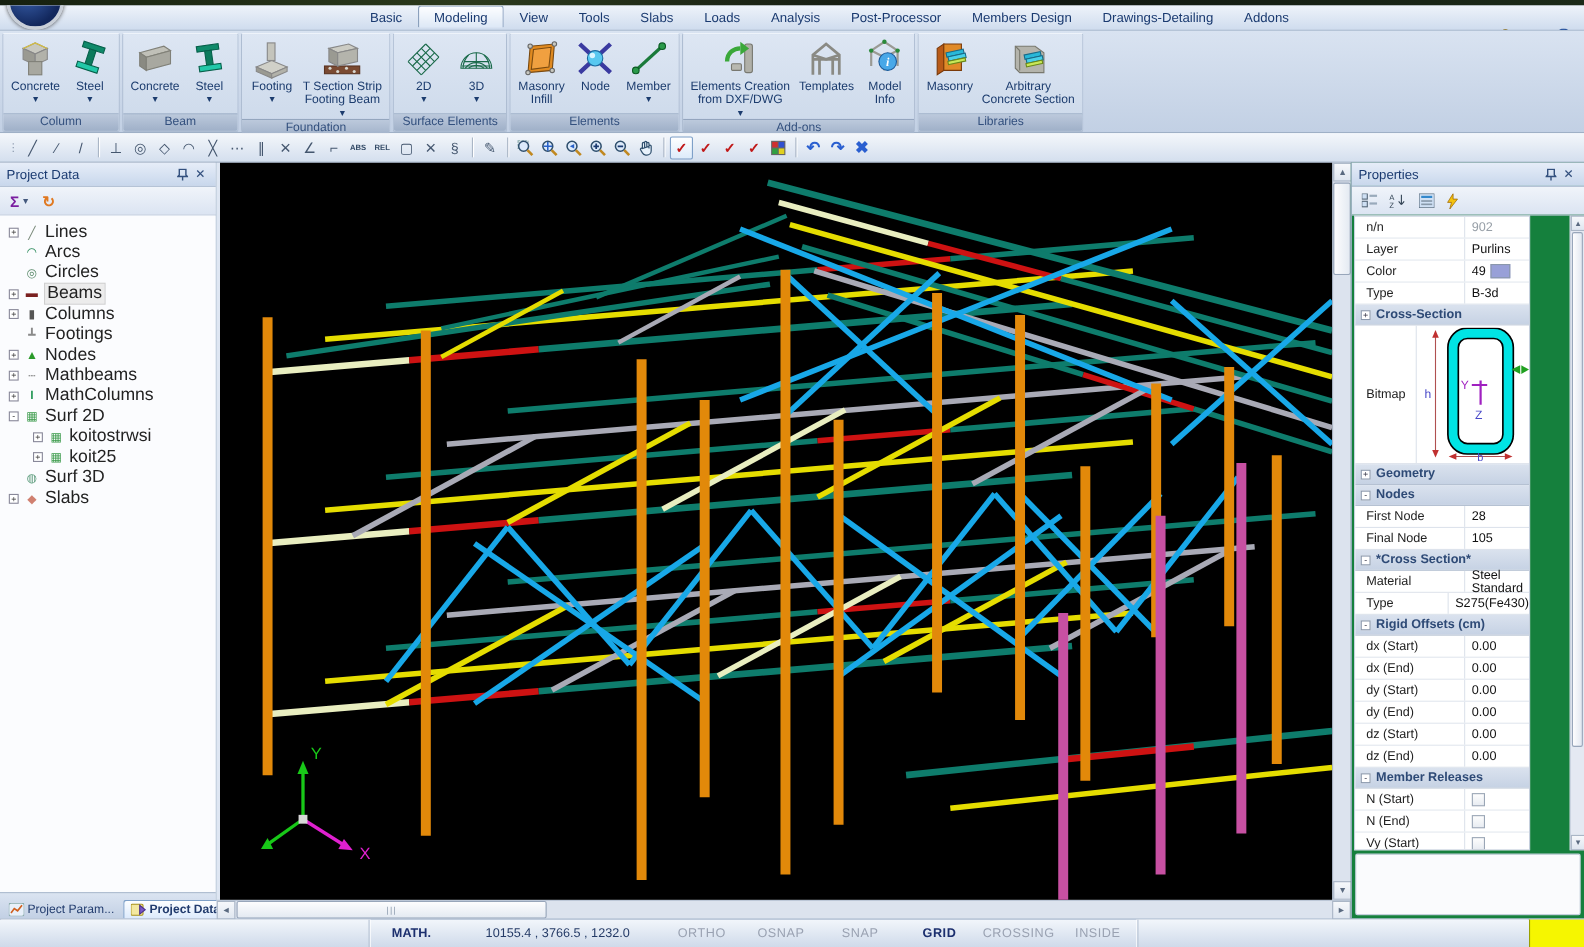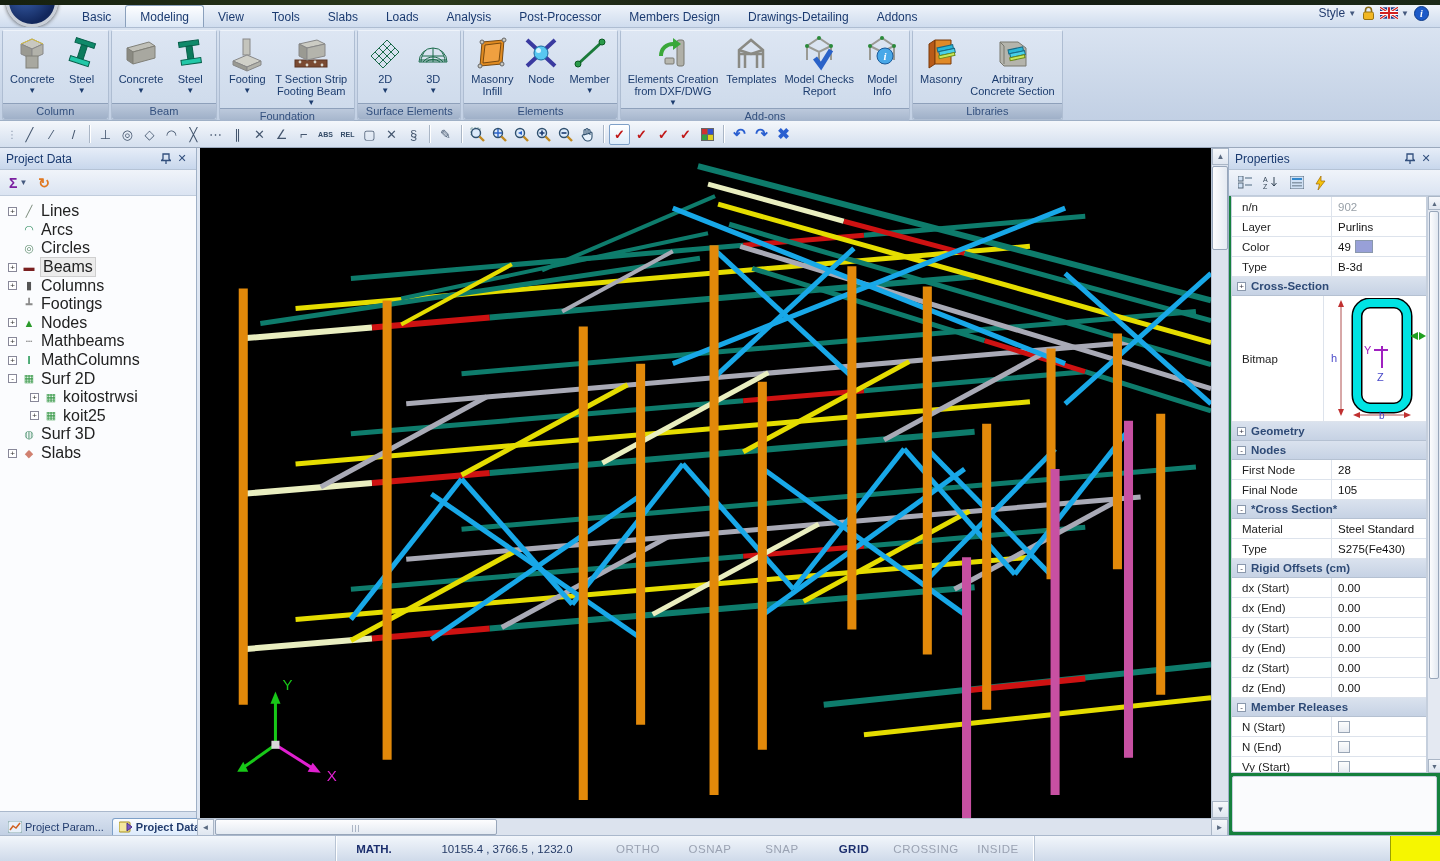--- a/index.html
+++ b/index.html
@@ -2,21 +2,21 @@
 <html><head>
 <meta charset="utf-8">
 <style>
   * { margin:0; padding:0; box-sizing:border-box; }
   html,body { width:1440px; height:861px; overflow:hidden; }
   body { font-family:"Liberation Sans", sans-serif; font-size:12px; background:#cfdcec; color:#1a3a70; }
   .app { width:1440px; height:861px; display:flex; flex-direction:column; }
 
   
   .topstrip { height:5px; background:linear-gradient(90deg,#16200f,#2c3a1c 30%,#101510 60%,#1c2a18); }
-  .titlebar { position:relative; height:23px; background:linear-gradient(#eef3fa,#cfdcee); display:flex; align-items:flex-start; border-bottom:1px solid #aebdd2; overflow:hidden; }
+  .titlebar { position:relative; height:23px; background:linear-gradient(#eef3fa,#cfdcee); display:flex; align-items:center; border-bottom:1px solid #aebdd2; overflow:hidden;flex-direction:column; }
   .orb { position:absolute; left:6px; top:-30px; width:52px; height:52px; border-radius:50%;
          background:radial-gradient(circle at 35% 35%, #3b63b0, #12275c 70%); border:3px solid #c9cfd8; box-shadow:0 0 4px #444; }
   .menu-tabs { display:flex; margin-left:68px; height:100%; align-items:stretch; }
   .menu-tab { padding:3px 14px 2px; display:flex; align-items:center; color:#1a3a70; cursor:default; white-space:nowrap; }
   .menu-tab.active { background:linear-gradient(#fdfeff,#dde8f6); border:1px solid #8aa0bc; border-bottom:none; border-radius:3px 3px 0 0; }
   .titlebar-right { margin-left:auto; display:flex; align-items:center; gap:3px; padding-right:10px; }
   .style-menu { display:flex; align-items:center; gap:3px; color:#223c6e; }
   .caret { font-size:8px; color:#44597e; }
   .mini-ico { display:inline-flex; width:18px; height:16px; align-items:center; justify-content:center; }
 
@@ -78,21 +78,21 @@
   .canvas-wrap svg { display:block; width:100%; height:100%; }
   .vscroll { width:17px; background:#dce3ee; display:flex; flex-direction:column; border-left:1px solid #b8c4d4; }
   .hscroll { height:17px; background:#dce3ee; display:flex; border-top:1px solid #b8c4d4; align-items:stretch; }
   .sb-btn { width:17px; height:17px; background:linear-gradient(#f6f8fb,#dfe6f0); border:1px solid #aab6c6; color:#5a6a80; font-size:8px; display:flex; align-items:center; justify-content:center; }
   .sb-thumb-h { width:282px; margin-left:1px; background:linear-gradient(#fdfdfe,#e4eaf2); border:1px solid #98a6ba; border-radius:2px; display:flex; align-items:center; justify-content:center; color:#8a98ac; font-size:8px; letter-spacing:1px; }
   .sb-thumb-v { height:84px; margin-top:1px; background:linear-gradient(90deg,#fdfdfe,#e4eaf2); border:1px solid #98a6ba; border-radius:2px; }
   .sb-fill { flex:1; }
 
   
   .right-panel { width:212px; background:#15803d; border-left:1px solid #9fb0c6; display:flex; flex-direction:column; }
-  .props-body { flex:1; display:flex; min-height:0; }
+  .props-body { flex:1; display:flex; min-height:0;gap:36px; }
   .props-grid { flex:1; overflow:hidden; background:#fff; border:1px solid #c5cfdd; margin:0 0 0 2px; }
   .prow { display:flex; height:20px; border-bottom:1px solid #dde3ec; align-items:center; background:#fff; }
   .prow .plabel { width:100px; padding-left:10px; color:#222; border-right:1px solid #dde3ec; height:100%; display:flex; align-items:center; font-size:11.5px; }
   .prow .pvalue { flex:1; padding-left:6px; color:#111; font-size:11.5px; display:flex; align-items:center; gap:4px; }
   .prow .pvalue.muted { color:#98a0a8; }
   .pgroup { display:flex; height:19px; align-items:center; background:linear-gradient(#dae2ee,#c6d2e4); border-bottom:1px solid #b5c1d2; gap:5px; padding-left:5px; }
   .pgroup .pg-exp { width:9px; height:9px; border:1px solid #8a98ac; background:#fff; font-size:8px; line-height:7px; text-align:center; color:#334; }
   .pgroup .pg-title { color:#2e4a76; font-weight:bold; font-size:11.5px; }
   .swatch { width:18px; height:13px; border:1px solid #8a98ac; display:inline-block; }
   .cb { width:12px; height:12px; border:1px solid #9aa6b6; background:linear-gradient(#fdfdfd,#e8ecf2); display:inline-block; }
@@ -354,36 +354,20 @@
           <span class="ricon">
               <svg width="40" height="38" viewBox="0 0 40 38">
                 <g stroke="#8a8a84" stroke-width="2.5" fill="none">
                   <path d="M8 34V16L20 6l12 10v18"></path>
                   <path d="M14 34V20M26 34V20M8 20h24"></path>
                   <path d="M8 16l12 4 12-4"></path>
                 </g>
               </svg>
             </span>
           <span class="rlabel">Templates</span>
-        </div>
-        <div class="rbtn">
-          <span class="ricon">
-              <svg width="40" height="38" viewBox="0 0 40 38">
-                <g stroke="#9a9a94" stroke-width="2" fill="none">
-                  <path d="M8 26V12L20 4l12 8v14"></path>
-                  <path d="M8 12l12 6 12-6M20 18v12"></path>
-                </g>
-                <circle cx="8" cy="12" r="2" fill="#2a8a3a"></circle>
-                <circle cx="32" cy="12" r="2" fill="#2a8a3a"></circle>
-                <circle cx="20" cy="4" r="2" fill="#2a8a3a"></circle>
-                <path d="M16 24l6 8 10-16" stroke="#2a62c8" stroke-width="5" fill="none"></path>
-              </svg>
-            </span>
-          <span class="rlabel">Model Checks
-Report</span>
         </div>
         <div class="rbtn">
           <span class="ricon">
               <svg width="40" height="38" viewBox="0 0 40 38">
                 <g stroke="#9a9a94" stroke-width="2" fill="none">
                   <path d="M8 26V12L20 4l12 8v14"></path>
                   <path d="M8 12l12 6 12-6M20 18v12"></path>
                 </g>
                 <circle cx="8" cy="12" r="2" fill="#2a8a3a"></circle>
                 <circle cx="32" cy="12" r="2" fill="#2a8a3a"></circle>

